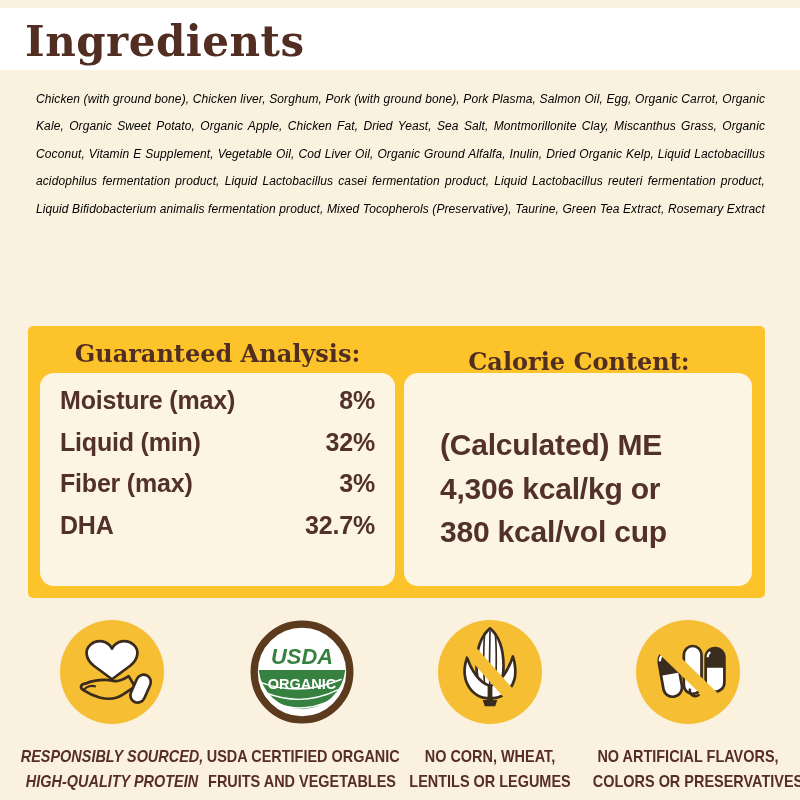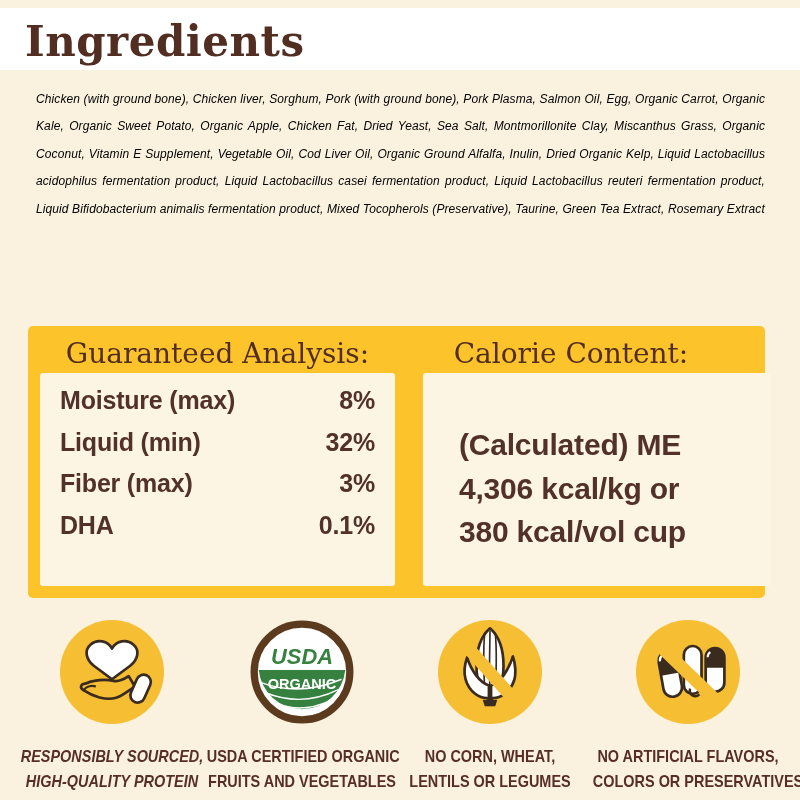--- a/index.html
+++ b/index.html
@@ -24,31 +24,31 @@
     position:absolute; left:36px; top:86px; width:729px;
     font-size:12px; line-height:27.4px; letter-spacing:.1px;
     color:#000000; text-align:justify;font-style:italic;
   }
   .info-box {
     position:absolute; left:28px; top:326px; width:737px; height:272px;
     background:#fcc42a; border-radius:5px;
   }
   .box-title {
     position:absolute; top:8px; height:40px; line-height:40px;
-    text-align:center; font-family:"DejaVu Serif", serif; font-weight:normal;
-    font-size:28px; color:#512d22;
+    text-align:center; font-family:"DejaVu Serif", serif; font-weight:bold;
+    font-size:24px; color:#512d22;
   }
   .box-title.ga { left:12px; width:355px; }
-  .box-title.cc { left:369px; width:348px; }
+  .box-title.cc { left:377px; width:348px;margin-top:8px; }
   .panel {
     position:absolute; top:47px; height:213px;
-    background:#fcf5e3; border-radius:3px;
+    background:#fcf5e3; border-radius:14px;
   }
   .panel.ga { left:12px; width:355px; padding:7px 20px 0 20px; }
-  .panel.cc { left:395px; width:348px; padding:50px 0 0 36px; }
+  .panel.cc { left:376px; width:348px; padding:50px 0 0 36px; }
   .ga-row {
     display:flex; justify-content:space-between; align-items:center;
     height:41.5px; font-weight:bold; font-size:25px; color:#52312a;
     letter-spacing:-.2px;
   }
   .cc-line {
     font-weight:bold; font-size:30px; line-height:43.5px;
     color:#52312a; letter-spacing:-.2px;
   }
   .badge { position:absolute; top:620px; width:224px; }
@@ -83,21 +83,21 @@
     <div class="ga-row">
       <span>Liquid (min)</span>
       <span>32%</span>
     </div>
     <div class="ga-row">
       <span>Fiber (max)</span>
       <span>3%</span>
     </div>
     <div class="ga-row">
       <span>DHA</span>
-      <span>0.1%</span>
+      <span>32.7%</span>
     </div>
   </div>
 
   <div class="panel cc">
     <div class="cc-line">(Calculated) ME</div>
     <div class="cc-line">4,306 kcal/kg or</div>
     <div class="cc-line">380 kcal/vol cup</div>
   </div>
 </div>
 

